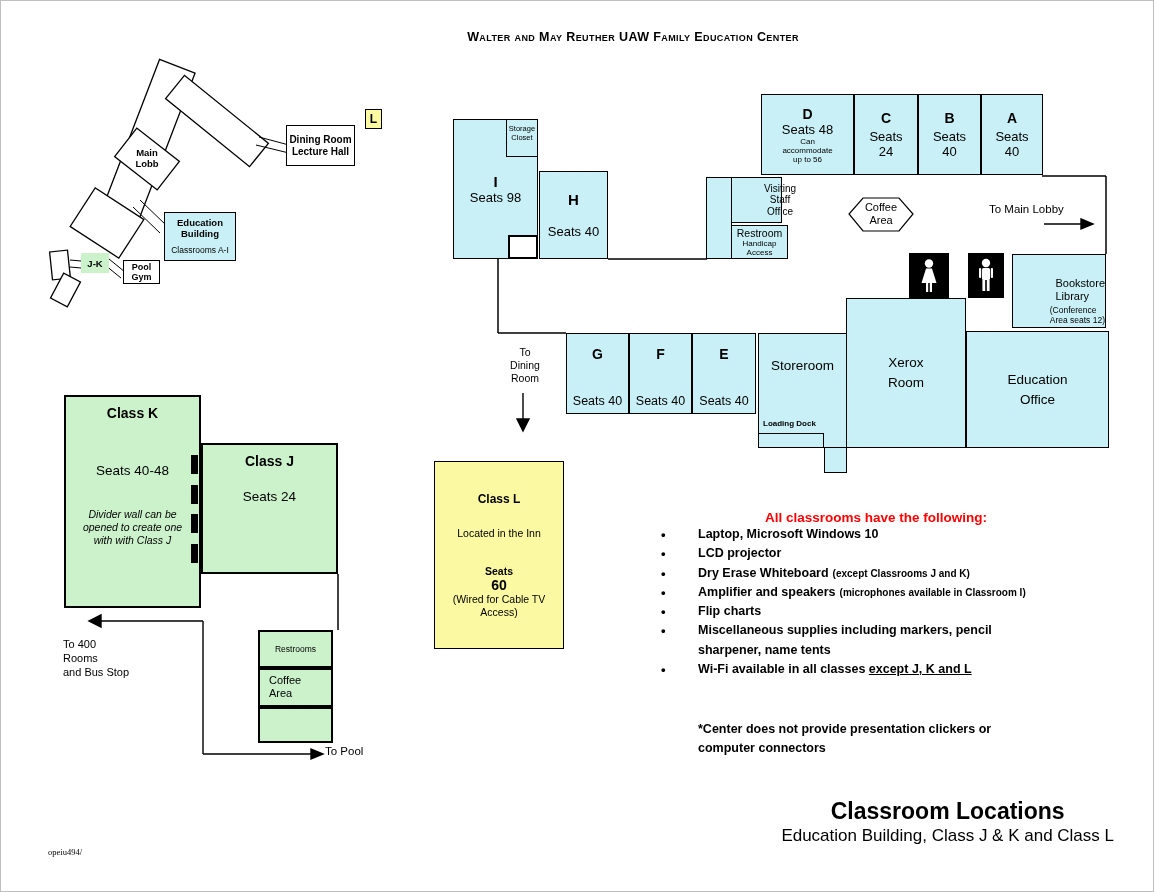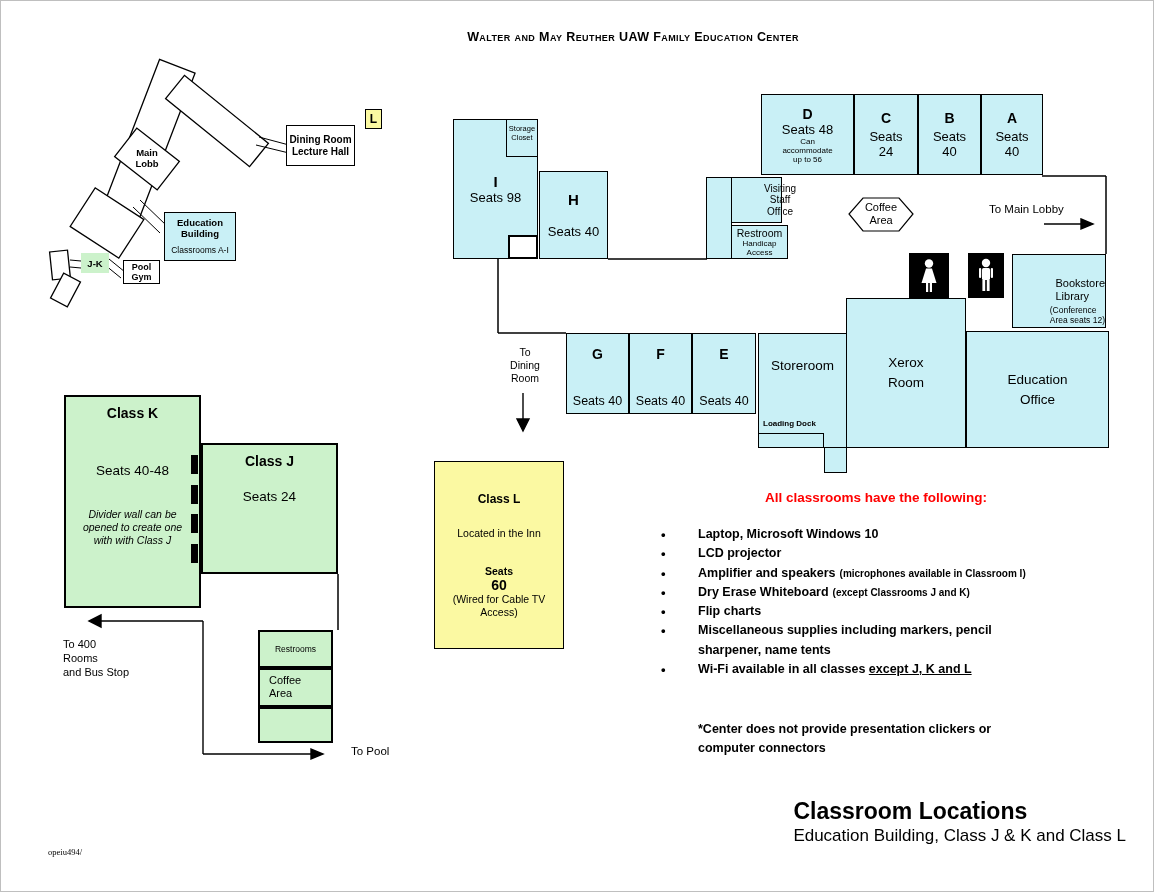--- a/index.html
+++ b/index.html
@@ -15,21 +15,21 @@
         flex-direction:column;align-items:center;text-align:center;}
   .blue{background:var(--room-blue);}
   .green{background:var(--room-green);}
   .yellow{background:var(--room-yellow);}
   .white{background:#fff;}
   .letter{font-weight:bold;font-size:15px;line-height:17px;}
   .letter-sm{font-weight:bold;font-size:14px;line-height:16px;}
   .seats{font-size:13px;line-height:15px;}
   .tiny{font-size:8px;line-height:9px;}
   .pagetitle{font-weight:bold;font-size:12.5px;font-variant:small-caps;letter-spacing:.4px;text-align:center;}
-  .redhead{color:var(--heading-red);font-weight:bold;font-size:13.5px;text-align:center;}
+  .redhead{color:var(--heading-red);font-weight:bold;font-size:13.5px;text-align:center;margin-top:20px;}
   .bitem{position:relative;padding-left:39px;font-weight:bold;font-size:12.5px;line-height:19.3px;}
   .bitem::before{content:"\2022";position:absolute;left:2px;top:0;font-size:13px;}
   .bnote{font-weight:bold;font-size:10px;margin-left:4px;}
   .bul{text-decoration:underline;}
   .dash{position:absolute;width:7px;height:19px;background:#000;}
   .blackbox{position:absolute;background:#000;display:flex;align-items:center;justify-content:center;}
 </style>
 </head>
 <body>
 
@@ -248,47 +248,47 @@
 
   <div class="room green" style="left:257px;top:629px;width:75px;height:38px;border-width:2px;padding-top:12px;">
     <div style="font-size:8.5px;">Restrooms</div>
   </div>
   <div class="room green" style="left:257px;top:667px;width:75px;height:39px;border-width:2px;align-items:flex-start;text-align:left;padding:4px 0 0 9px;">
     <div class="ml" style="font-size:11px;line-height:13px;">Coffee
 Area</div>
   </div>
   <div class="room green" style="left:257px;top:706px;width:75px;height:36px;border-width:2px;"></div>
 
-  <div class="abs" style="left:350px;top:744px;font-size:11.5px;text-align:right;">To Pool</div>
+  <div class="abs" style="left:324px;top:744px;font-size:11.5px;text-align:right;">To Pool</div>
 
   <div class="room yellow" style="left:433px;top:460px;width:130px;height:188px;padding-top:30px;">
     <div style="font-weight:bold;font-size:12px;">Class L</div>
     <div style="font-size:10.5px;margin-top:21px;">Located in the Inn</div>
     <div style="font-weight:bold;font-size:10.5px;margin-top:26px;">Seats</div>
     <div style="font-weight:bold;font-size:14px;">60</div>
     <div class="ml" style="font-size:10.5px;line-height:13px;">(Wired for Cable TV
 Access)</div>
   </div>
 
   <div class="abs redhead" style="left:640px;top:489px;width:470px;">All classrooms have the following:</div>
 
   <div class="abs" style="left:658px;top:524px;width:480px;">
     <div class="bitem"><span>Laptop, Microsoft Windows 10</span></div>
     <div class="bitem"><span>LCD projector</span></div>
+    <div class="bitem"><span>Dry Erase Whiteboard</span><span class="bnote">(except Classrooms J and K)</span></div>
     <div class="bitem"><span>Amplifier and speakers</span><span class="bnote">(microphones available in Classroom I)</span></div>
-    <div class="bitem"><span>Dry Erase Whiteboard</span><span class="bnote">(except Classrooms J and K)</span></div>
     <div class="bitem"><span>Flip charts</span></div>
     <div class="bitem ml"><span class="ml">Miscellaneous supplies including markers, pencil
 sharpener, name tents</span></div>
     <div class="bitem"><span>Wi-Fi available in all classes </span><span class="bul">except J, K and L</span></div>
   </div>
 
   <div class="abs ml" style="left:697px;top:719px;font-weight:bold;font-size:12.5px;line-height:19.3px;">*Center does not provide presentation clickers or
 computer connectors</div>
 
-  <div class="abs" style="right:27px;top:797px;text-align:left;">
+  <div class="abs" style="right:39px;top:797px;text-align:center;">
     <div style="font-weight:bold;font-size:23px;line-height:27px;">Classroom Locations</div>
     <div style="font-size:17px;line-height:21px;">Education Building, Class J &amp; K and Class L</div>
   </div>
 
   <div class="abs" style="left:47px;top:846px;font-family:'Liberation Serif',serif;font-size:8.5px;">opeiu494/</div>
 
 </div>
 
 </body></html>

